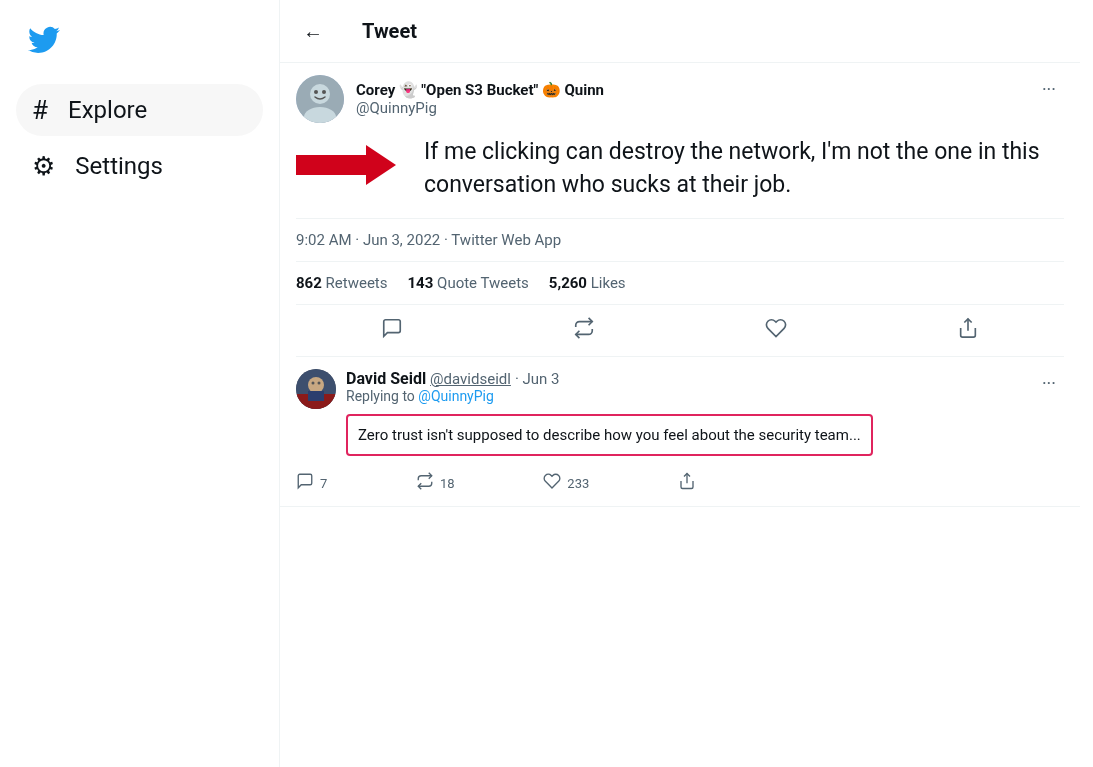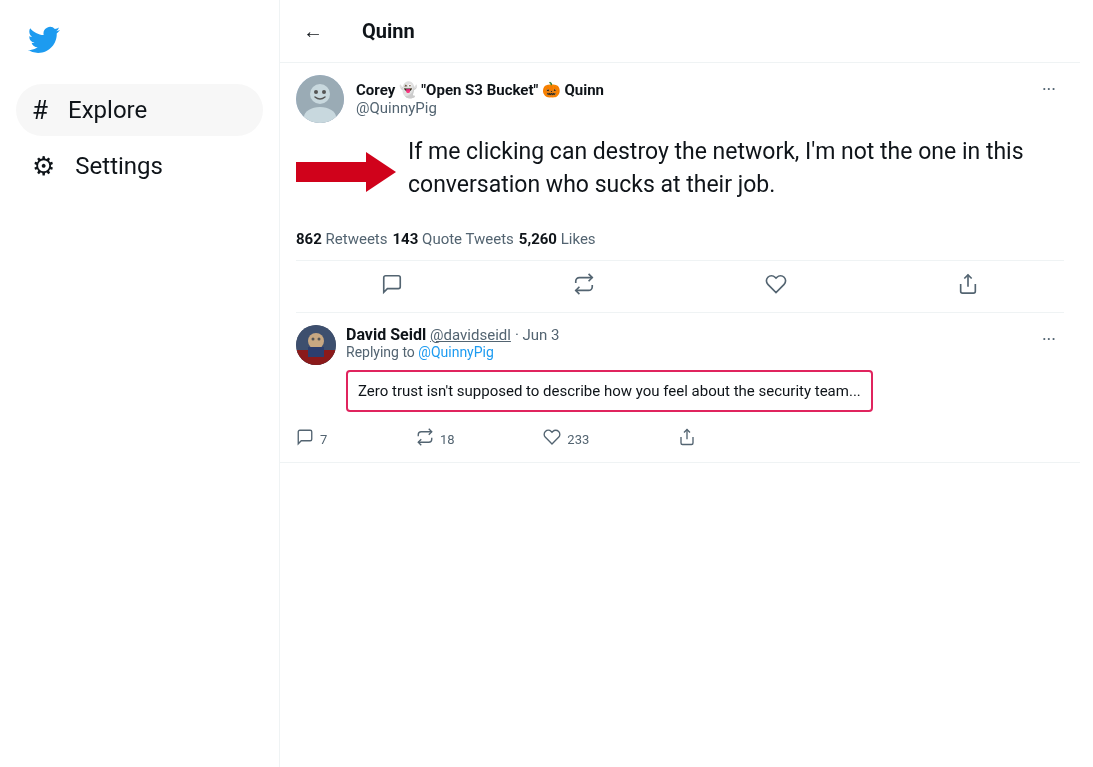--- a/index.html
+++ b/index.html
@@ -147,42 +147,42 @@
     
     .tweet-text {
       font-size: 23px;
       line-height: 1.45;
       color: #0f1419;
       margin-bottom: 16px;
       position: relative;
     }
     .tweet-text-block {
       display: flex;
-      align-items: flex-end;
-      gap: 12px;
+      align-items: center;
+      gap: 28px;
     }
     .red-arrow {
       flex-shrink: 0;
       width: 100px;
       margin-top: 2px;
     }
 
     
     .tweet-meta {
       font-size: 15px;
       color: #536471;
       padding: 12px 0;
       border-top: 1px solid #eff3f4;
       border-bottom: 1px solid #eff3f4;
     }
 
     
     .tweet-stats {
       display: flex;
-      gap: 5px;
+      gap: 20px;
       padding: 12px 0;
       border-bottom: 1px solid #eff3f4;
     }
     .stat-item {
       font-size: 15px;
       color: #536471;
     }
     .stat-item strong {
       color: #0f1419;
       font-weight: 700;
@@ -311,21 +311,21 @@
   <div class="sidebar-item">
     <span class="icon">⚙</span>
     <span class="label">Settings</span>
   </div>
 </div>
 
 <div class="main">
 
   <div class="tweet-header">
     <div class="back-arrow">←</div>
-    <div class="tweet-header-title">Quinn</div>
+    <div class="tweet-header-title">Tweet</div>
   </div>
 
   <div class="tweet-container">
 
     <div class="author-row">
       <div class="author-info">
         <div class="avatar avatar-main">
 
           <svg width="48" height="48" viewBox="0 0 48 48" xmlns="http://www.w3.org/2000/svg">
             <circle cx="24" cy="24" r="24" fill="#9aabb5"></circle>
@@ -348,20 +348,23 @@
     <div class="tweet-text tweet-text-block">
 
       <div class="red-arrow">
         <svg width="100" height="40" viewBox="0 0 100 40" xmlns="http://www.w3.org/2000/svg">
           <polygon points="0,10 70,10 70,0 100,20 70,40 70,30 0,30" fill="#d0021b"></polygon>
         </svg>
       </div>
       <span>If me clicking can destroy the network, I'm not the one in this conversation who sucks at their job.</span>
     </div>
 
+    <div class="tweet-meta">
+      <span>9:02 AM · Jun 3, 2022 · Twitter Web App</span>
+    </div>
 
     <div class="tweet-stats">
       <div class="stat-item">
         <strong>862</strong>
         <span>Retweets</span>
       </div>
       <div class="stat-item">
         <strong>143</strong>
         <span>Quote Tweets</span>
       </div>

